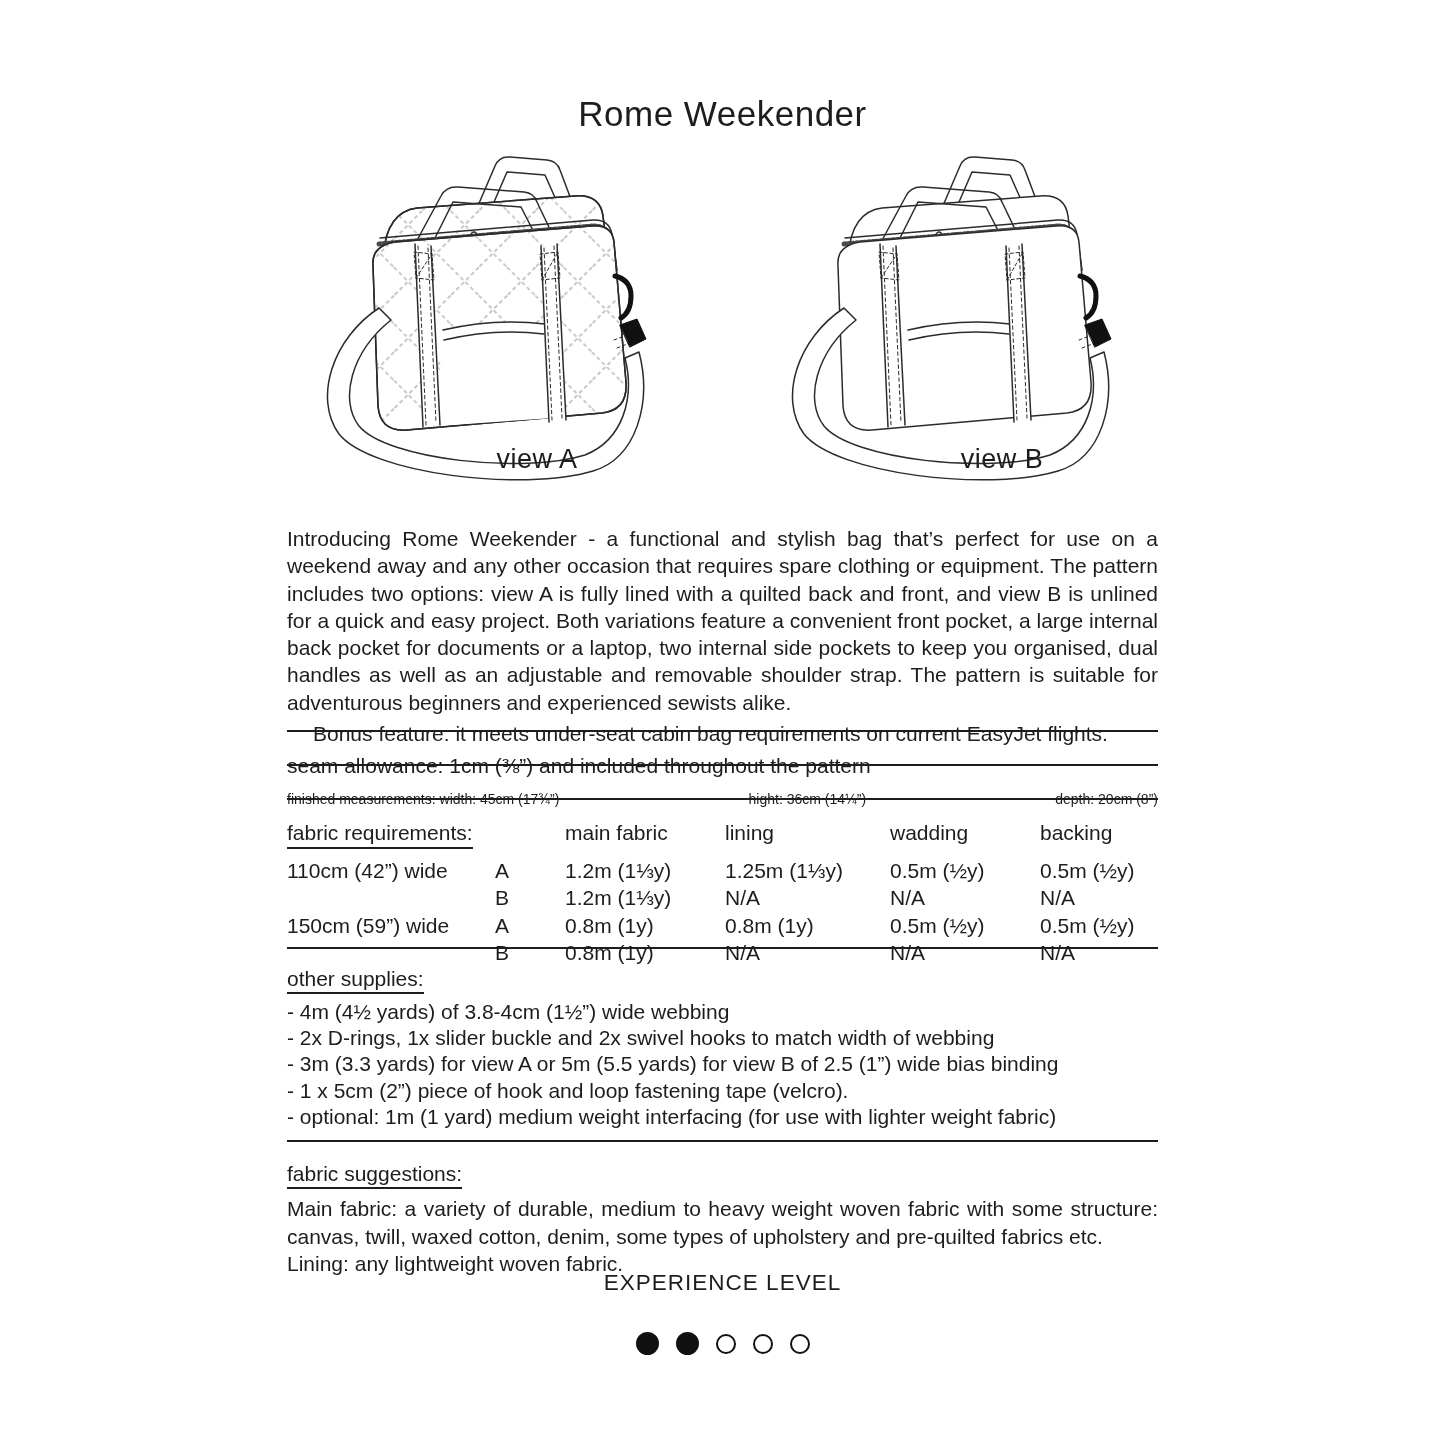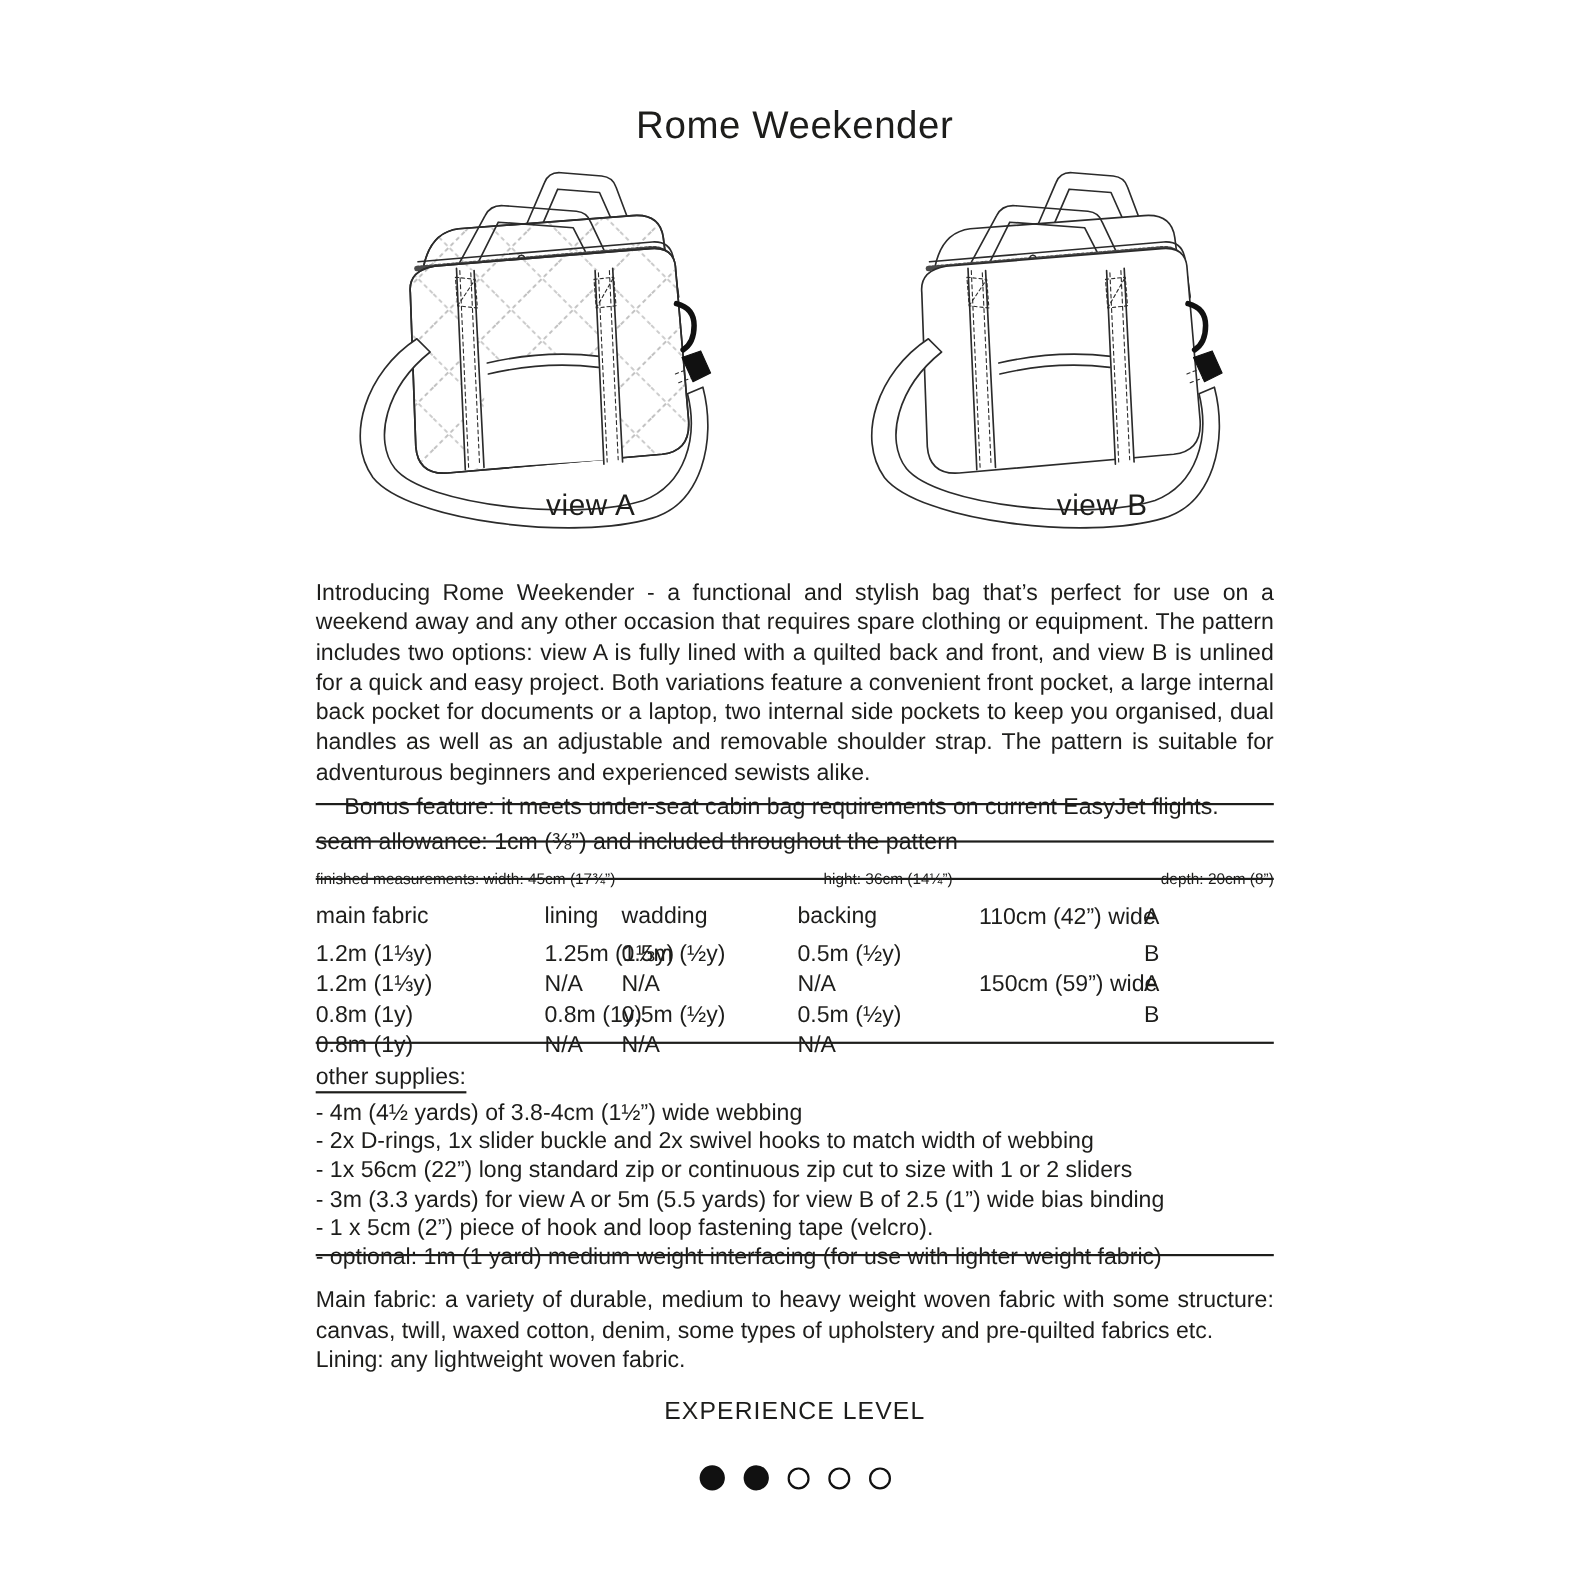--- a/index.html
+++ b/index.html
@@ -143,20 +143,21 @@
   <span>
     <span>finished measurements:</span>&nbsp;<span>width: 45cm (17¾”)</span>
   </span>
   <span>hight: 36cm (14¼”)</span>
   <span>depth: 20cm (8”)</span>
 </div>
 <div class="abs rule" style="top:798px;"></div>
 
 <div class="abs col fr-table">
   <div class="fr-grid">
+    <div class="hdr" style="grid-column:1/3;"><span class="uline">fabric requirements:</span></div>
     <div class="hdr">main fabric</div>
     <div class="hdr">lining</div>
     <div class="hdr">wadding</div>
     <div class="hdr">backing</div>
 
     <div class="cell">110cm (42”) wide</div>
     <div class="cell">A</div>
     <div class="cell">1.2m (1⅓y)</div>
     <div class="cell">1.25m (1⅓y)</div>
     <div class="cell">0.5m (½y)</div>
@@ -184,29 +185,29 @@
     <div class="cell">N/A</div>
   </div>
 </div>
 <div class="abs rule" style="top:947px;"></div>
 
 <div class="abs col supplies">
   <div><span class="uline">other supplies:</span></div>
   <div class="items">
     <div class="item">- 4m (4½ yards) of 3.8-4cm (1½”) wide webbing</div>
     <div class="item">- 2x D-rings, 1x slider buckle and 2x swivel hooks to match width of webbing</div>
-    <div class="item">- 1x 56cm (22”) long standard zip or continuous zip cut to size with 1 or 2 sliders</div>
     <div class="item">- 3m (3.3 yards) for view A or 5m (5.5 yards) for view B of 2.5 (1”) wide bias binding</div>
     <div class="item">- 1 x 5cm (2”) piece of hook and loop fastening tape (velcro).</div>
     <div class="item">- optional: 1m (1 yard) medium weight interfacing (for use with lighter weight fabric)</div>
   </div>
 </div>
 <div class="abs rule" style="top:1140px;"></div>
 
 <div class="abs col suggest">
+  <div><span class="uline">fabric suggestions:</span></div>
   <div class="line0">Main fabric: a variety of durable, medium to heavy weight woven fabric with some structure: canvas, twill, waxed cotton, denim, some types of upholstery and pre-quilted fabrics etc.</div>
   <div class="line1">Lining: any lightweight woven fabric.</div>
 </div>
 
 <div class="abs exp-label">EXPERIENCE LEVEL</div>
 <div class="abs dots">
   <span class="dot filled"></span>
   <span class="dot filled"></span>
   <span class="dot"></span>
   <span class="dot"></span>

